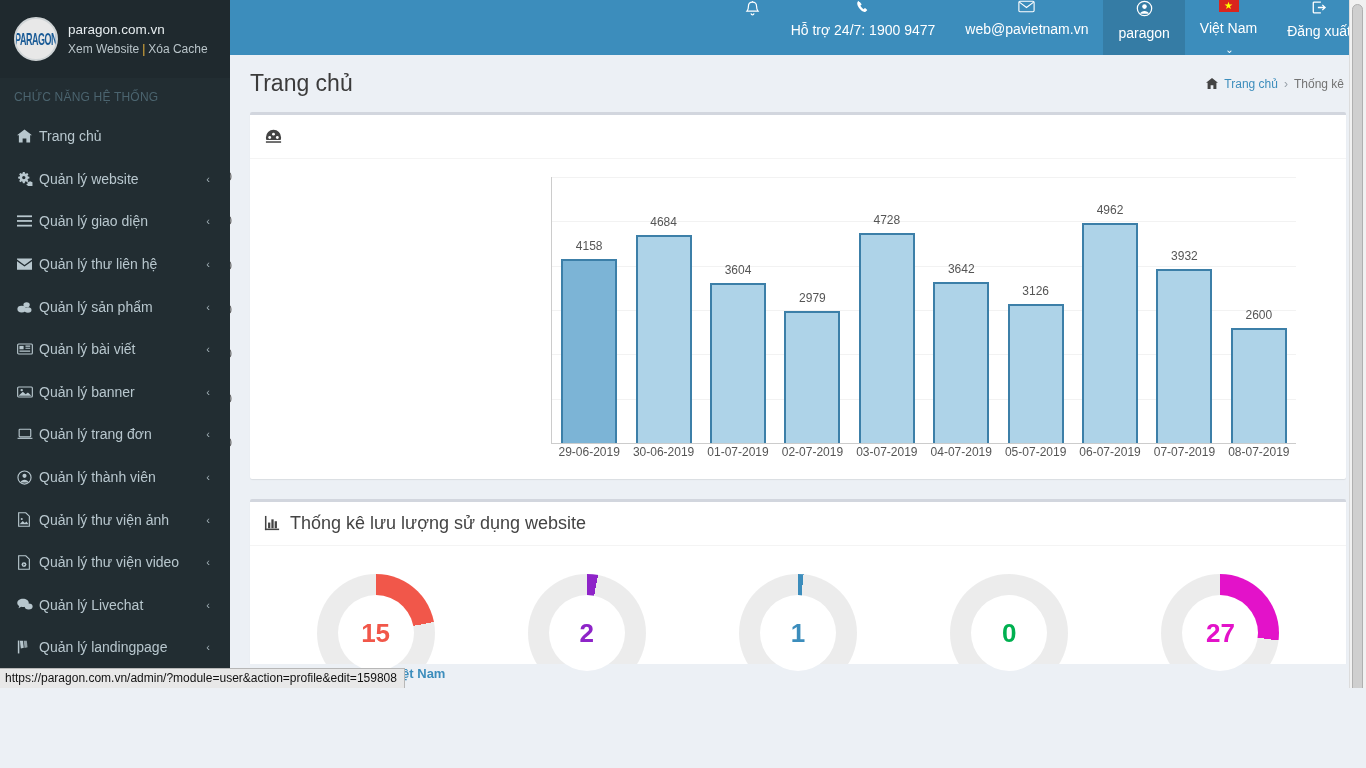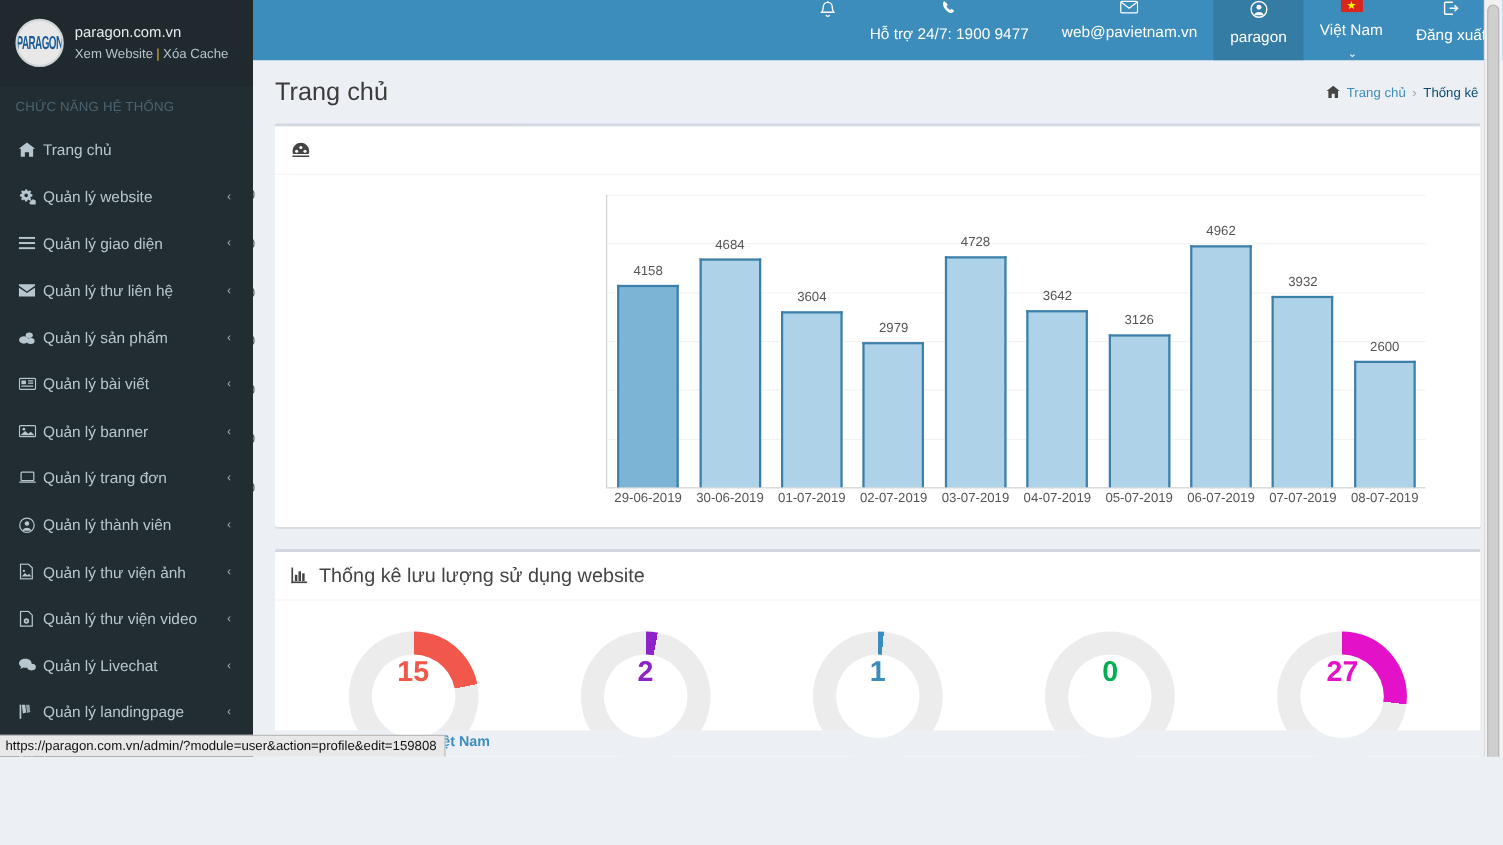--- a/index.html
+++ b/index.html
@@ -103,21 +103,21 @@
     overflow: hidden;
   }
   .page-head {
     height: 57px; padding: 0 22px 0 20px;
     display: flex; align-items: center; justify-content: space-between;
   }
   .page-title { font-size: 23px; color: #3b3b3b; font-weight: normal; }
   .breadcrumb { font-size: 12px; color: #444; display: flex; align-items: center; gap: 6px; }
   .breadcrumb a { color: #3c8dbc; text-decoration: none; }
   .breadcrumb .sep { color: #97a0a8; }
-  .breadcrumb .cur { color: #0c4a6e; }
+  .breadcrumb .cur { color: #737373; }
 
   .box {
     background: #fff; margin: 0 20px 20px 20px;
     border-top: 3px solid #d2d6de;
     border-radius: 2px;
     box-shadow: 0 1px 1px rgba(0,0,0,.08);
   }
   .box-header {
     height: 44px; display: flex; align-items: center;
     padding: 0 14px; border-bottom: 1px solid #f4f4f4;
@@ -161,21 +161,21 @@
     display: flex; align-items: center; justify-content: space-around;
     padding: 18px 10px 30px 10px;
   }
   .donut-cell { display: flex; align-items: center; justify-content: center; flex: 1 1 0; }
   .donut {
     width: 118px; height: 118px; border-radius: 50%;
     position: relative; display: flex; align-items: center; justify-content: center;
   }
   .donut .hole {
     width: 76px; height: 76px; border-radius: 50%; background: #fff;
-    display: flex; align-items: flex-start; justify-content: center;
+    display: flex; align-items: center; justify-content: center;
     position: relative; z-index: 2;
   }
   .donut .num { font-size: 26px; font-weight: bold; }
 
   
   .footer {
     position: absolute; left: 230px; bottom: 0; width: 1136px;
     height: 24px; background: #ecf0f5;
     font-size: 13px; color: #444; padding: 2px 20px 0 20px;
   }

